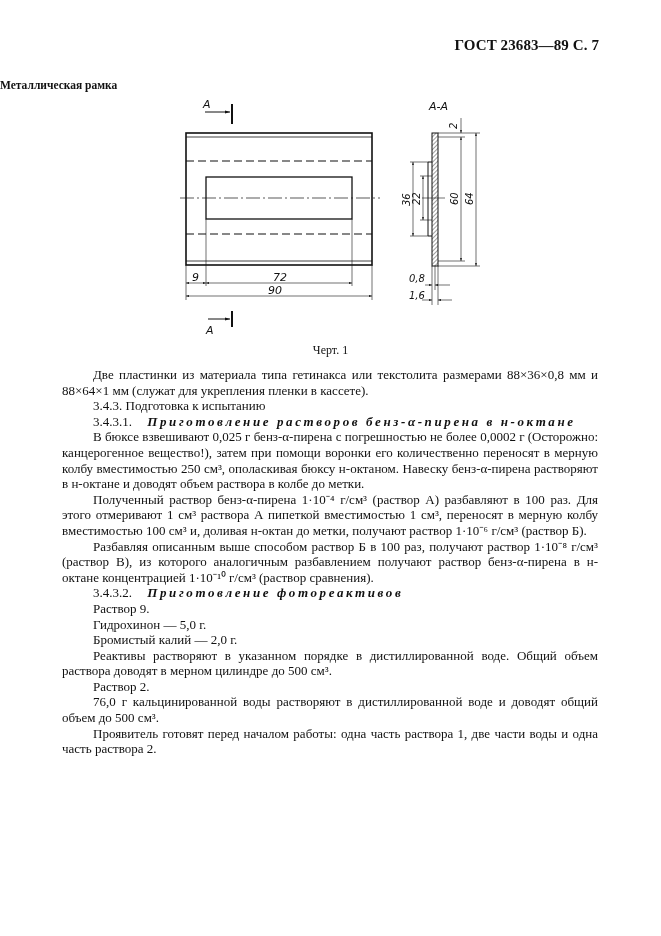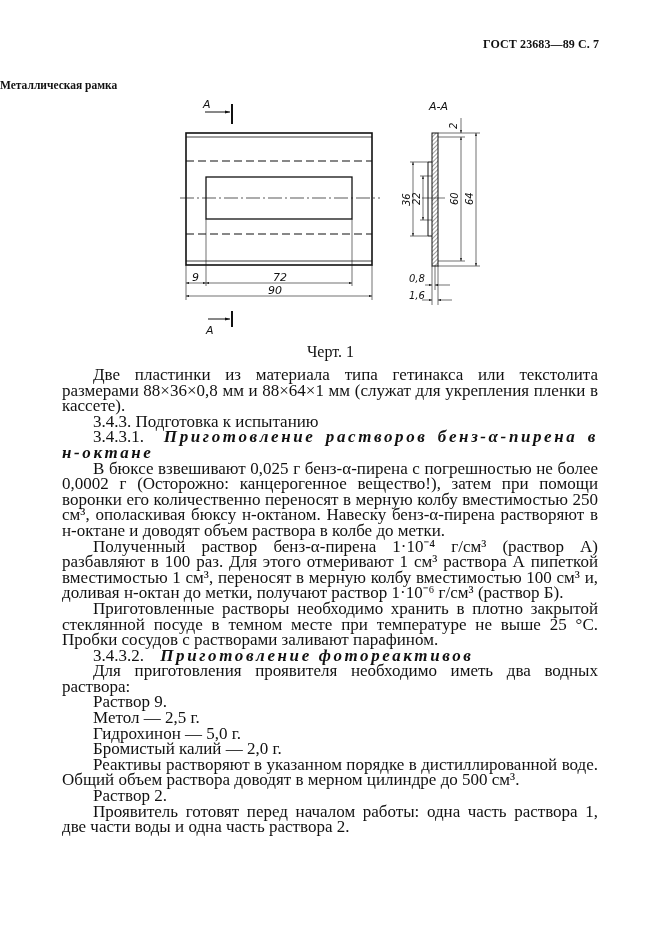--- a/index.html
+++ b/index.html
@@ -1,22 +1,22 @@
 <!DOCTYPE html>
 <html><head>
 <meta charset="utf-8">
 <style>
   html, body { margin: 0; padding: 0; background: #ffffff; }
   body { width: 661px; height: 936px; position: relative; overflow: hidden;
          font-family: "Liberation Serif", serif; color: #111; }
-  .header { position: absolute; top: 37px; right: 62px; font-weight: bold; font-size: 12px; letter-spacing: 0.1px; }
+  .header { position: absolute; top: 37px; right: 62px; font-weight: bold; font-size: 15px; letter-spacing: 0.1px; }
   .fig-title { position: absolute; top: 79px; left: 0; width: 661px; text-align: left; font-weight: bold; font-size: 11.5px; }
   .drawing { position: absolute; left: 0; top: 0; }
-  .caption { position: absolute; top: 343px; left: 0; width: 661px; text-align: center; font-size: 16px; }
-  .body-text { position: absolute; left: 62px; top: 367px; width: 536px; font-size: 17px; line-height: 15.6px; }
+  .caption { position: absolute; top: 343px; left: 0; width: 661px; text-align: center; font-size: 12px; }
+  .body-text { position: absolute; left: 62px; top: 367px; width: 536px; font-size: 13px; line-height: 15.6px; }
   .body-text p { margin: 0; text-align: justify; text-indent: 31px; }
   .body-text p.list { text-indent: 31px; }
   .spaced { font-style: italic; letter-spacing: 2.6px; font-weight: bold; margin-left: 12px; }
   .ital { }
   svg text { font-family: "DejaVu Sans", sans-serif; font-style: italic; }
 </style>
 </head>
 <body>
 
 <div class="header">ГОСТ 23683—89 С. 7</div>
@@ -109,23 +109,22 @@
 </svg>
 
 <div class="caption">Черт. 1</div>
 
 <div class="body-text">
   <p>Две пластинки из материала типа гетинакса или текстолита размерами 88×36×0,8 мм и 88×64×1 мм (служат для укрепления пленки в кассете).</p>
   <p><span>3.4.3.</span> <span class="ital">Подготовка к испытанию</span></p>
   <p><span>3.4.3.1.</span> <span class="spaced">Приготовление растворов бенз-α-пирена в н-октане</span></p>
   <p>В бюксе взвешивают 0,025 г бенз-α-пирена с погрешностью не более 0,0002 г (Осторожно: канцерогенное вещество!), затем при помощи воронки его количественно переносят в мерную колбу вместимостью 250 см³, ополаскивая бюксу н-октаном. Навеску бенз-α-пирена растворяют в н-октане и доводят объем раствора в колбе до метки.</p>
   <p>Полученный раствор бенз-α-пирена 1·10⁻⁴ г/см³ (раствор А) разбавляют в 100 раз. Для этого отмеривают 1 см³ раствора А пипеткой вместимостью 1 см³, переносят в мерную колбу вместимостью 100 см³ и, доливая н-октан до метки, получают раствор 1·10⁻⁶ г/см³ (раствор Б).</p>
-  <p>Приготовленные растворы необходимо хранить в плотно закрытой стеклянной посуде в темном месте при температуре не выше 25 °С. Пробки сосудов с растворами заливают парафином.</p>
+  <p>Разбавляя описанным выше способом раствор Б в 100 раз, получают раствор 1·10⁻⁸ г/см³ (раствор В), из которого аналогичным разбавлением получают раствор бенз-α-пирена в н-октане концентрацией 1·10⁻¹⁰ г/см³ (раствор сравнения).</p>
   <p><span>3.4.3.2.</span> <span class="spaced">Приготовление фотореактивов</span></p>
-  <p>Для приготовления проявителя необходимо иметь два водных раствора:</p>
   <p class="list">Раствор 9.</p>
-  <p class="list">Метол — 2,5 г.</p>
   <p class="list">Гидрохинон — 5,0 г.</p>
   <p class="list">Бромистый калий — 2,0 г.</p>
   <p>Реактивы растворяют в указанном порядке в дистиллированной воде. Общий объем раствора доводят в мерном цилиндре до 500 см³.</p>
   <p>Раствор 2.</p>
+  <p>76,0 г кальцинированной воды растворяют в дистиллированной воде и доводят общий объем до 500 см³.</p>
   <p>Проявитель готовят перед началом работы: одна часть раствора 1, две части воды и одна часть раствора 2.</p>
 </div>
 
 </body></html>

